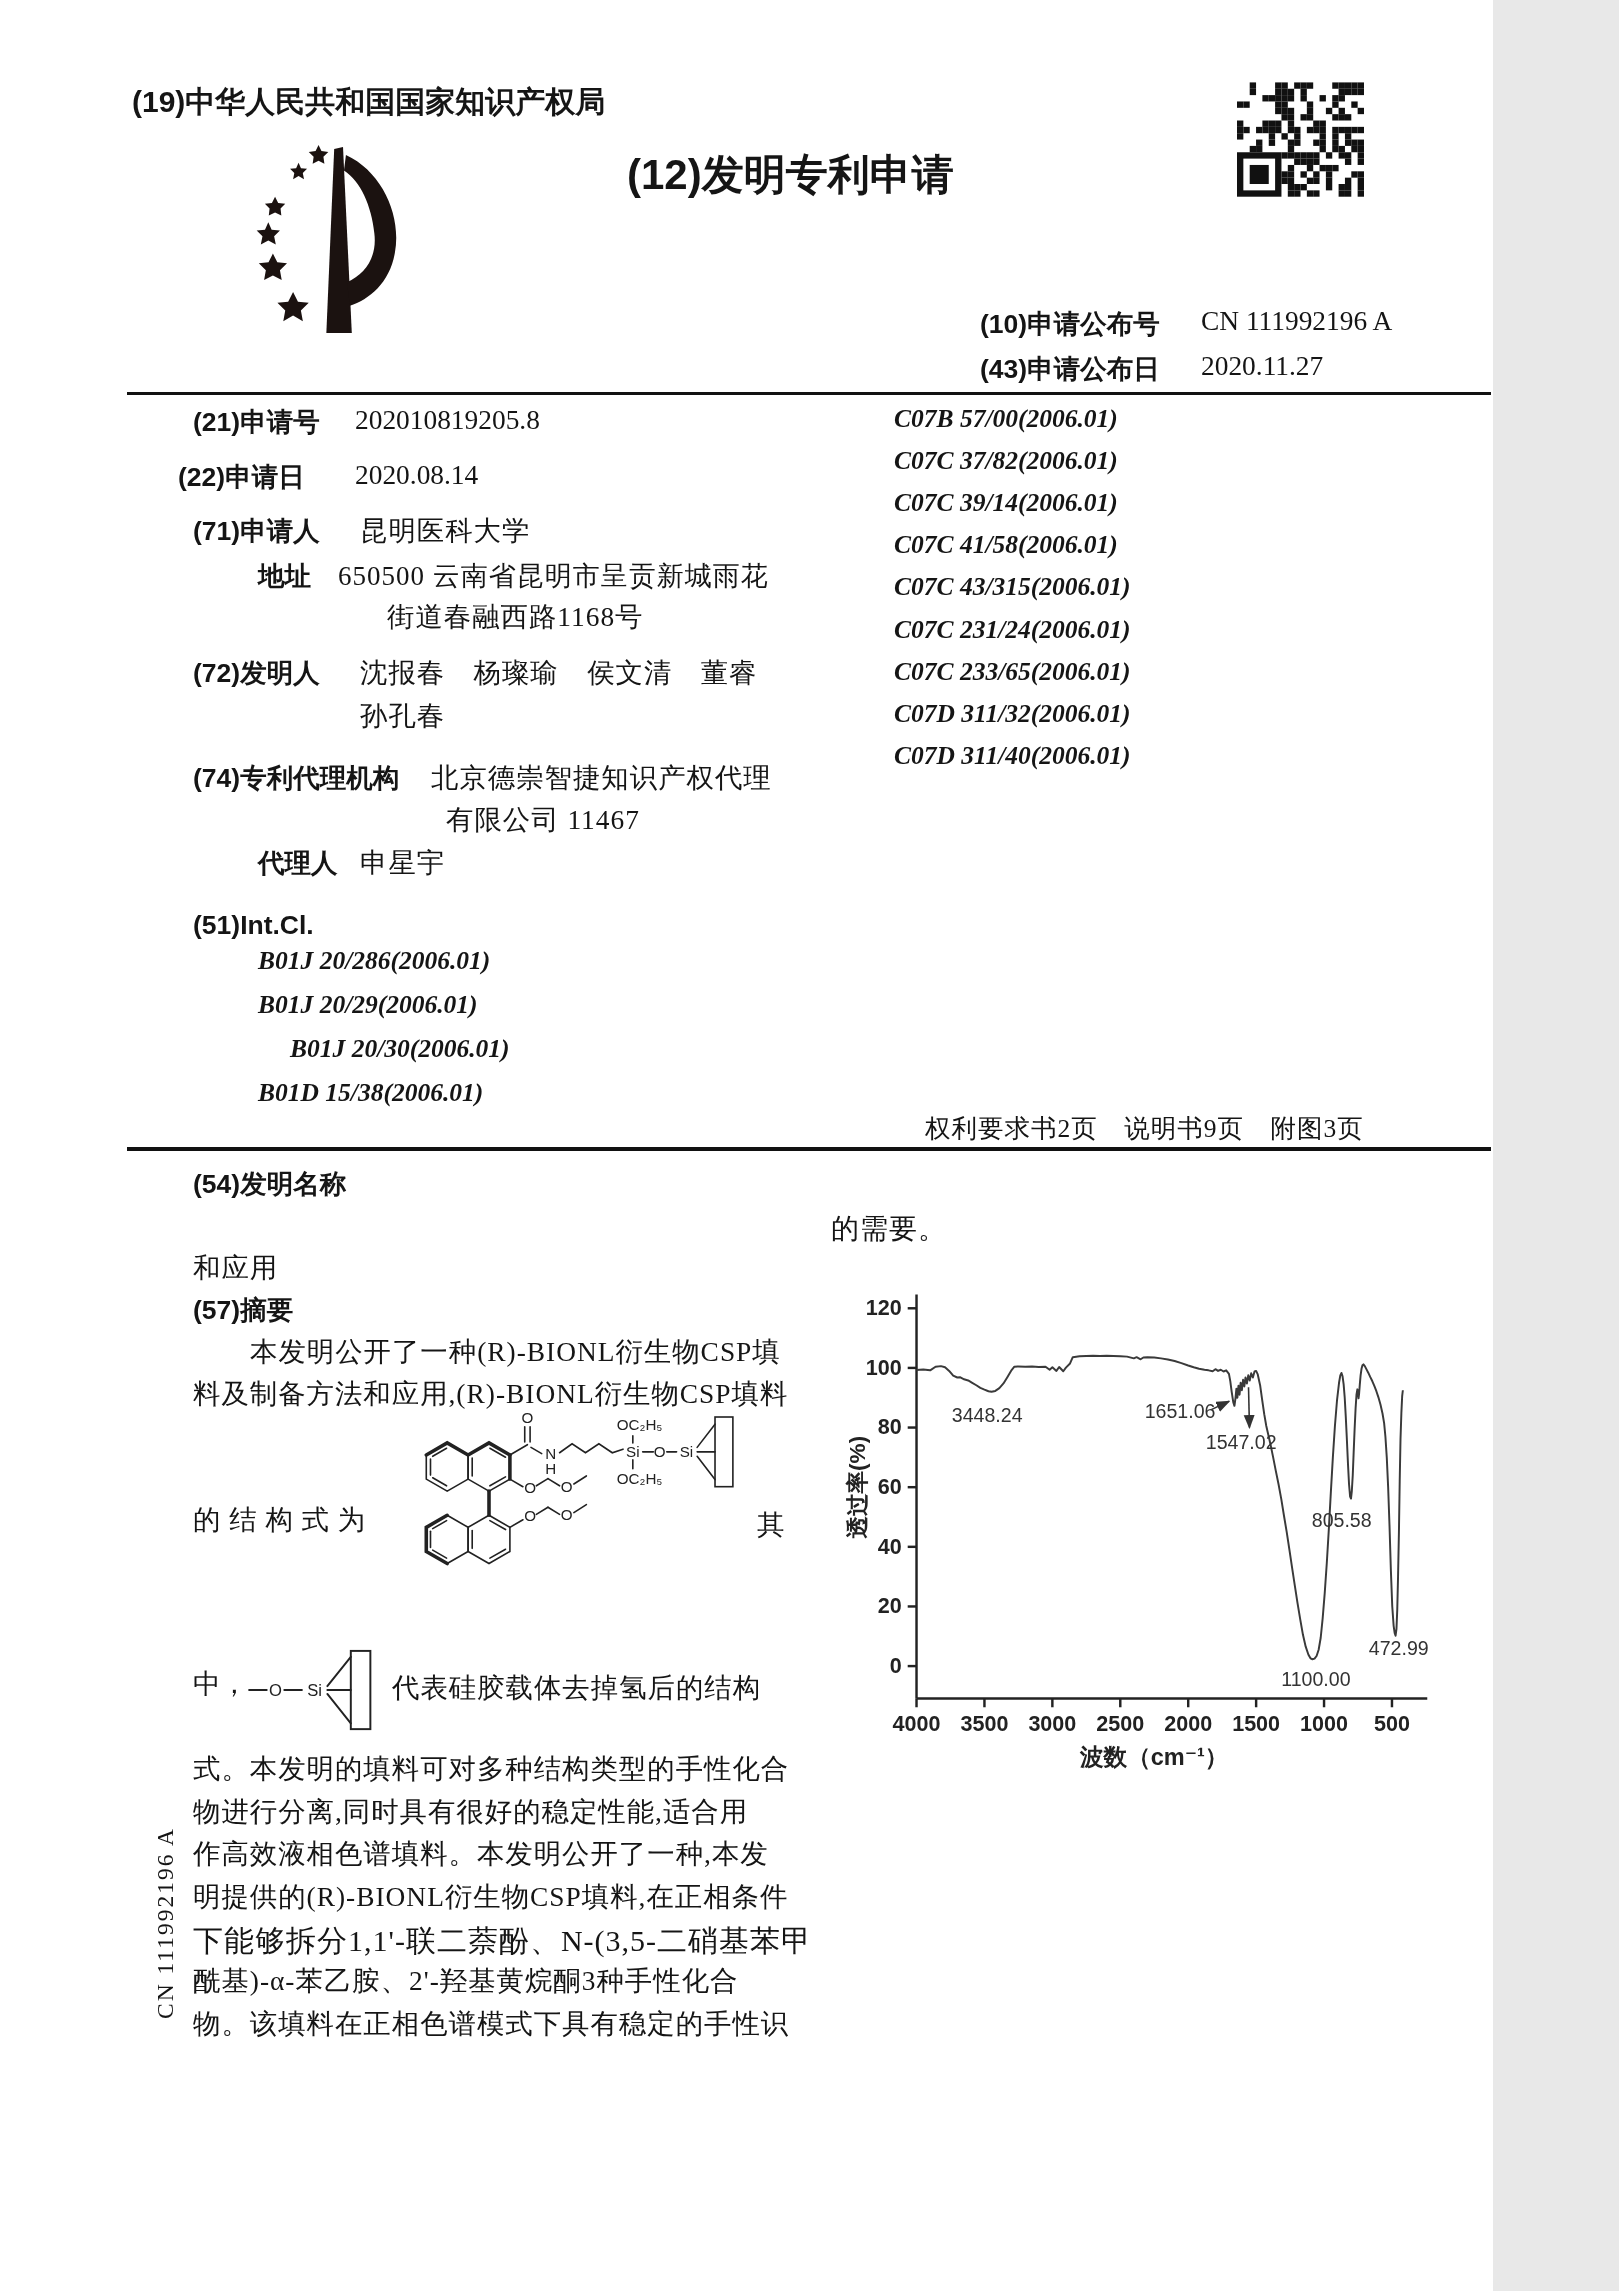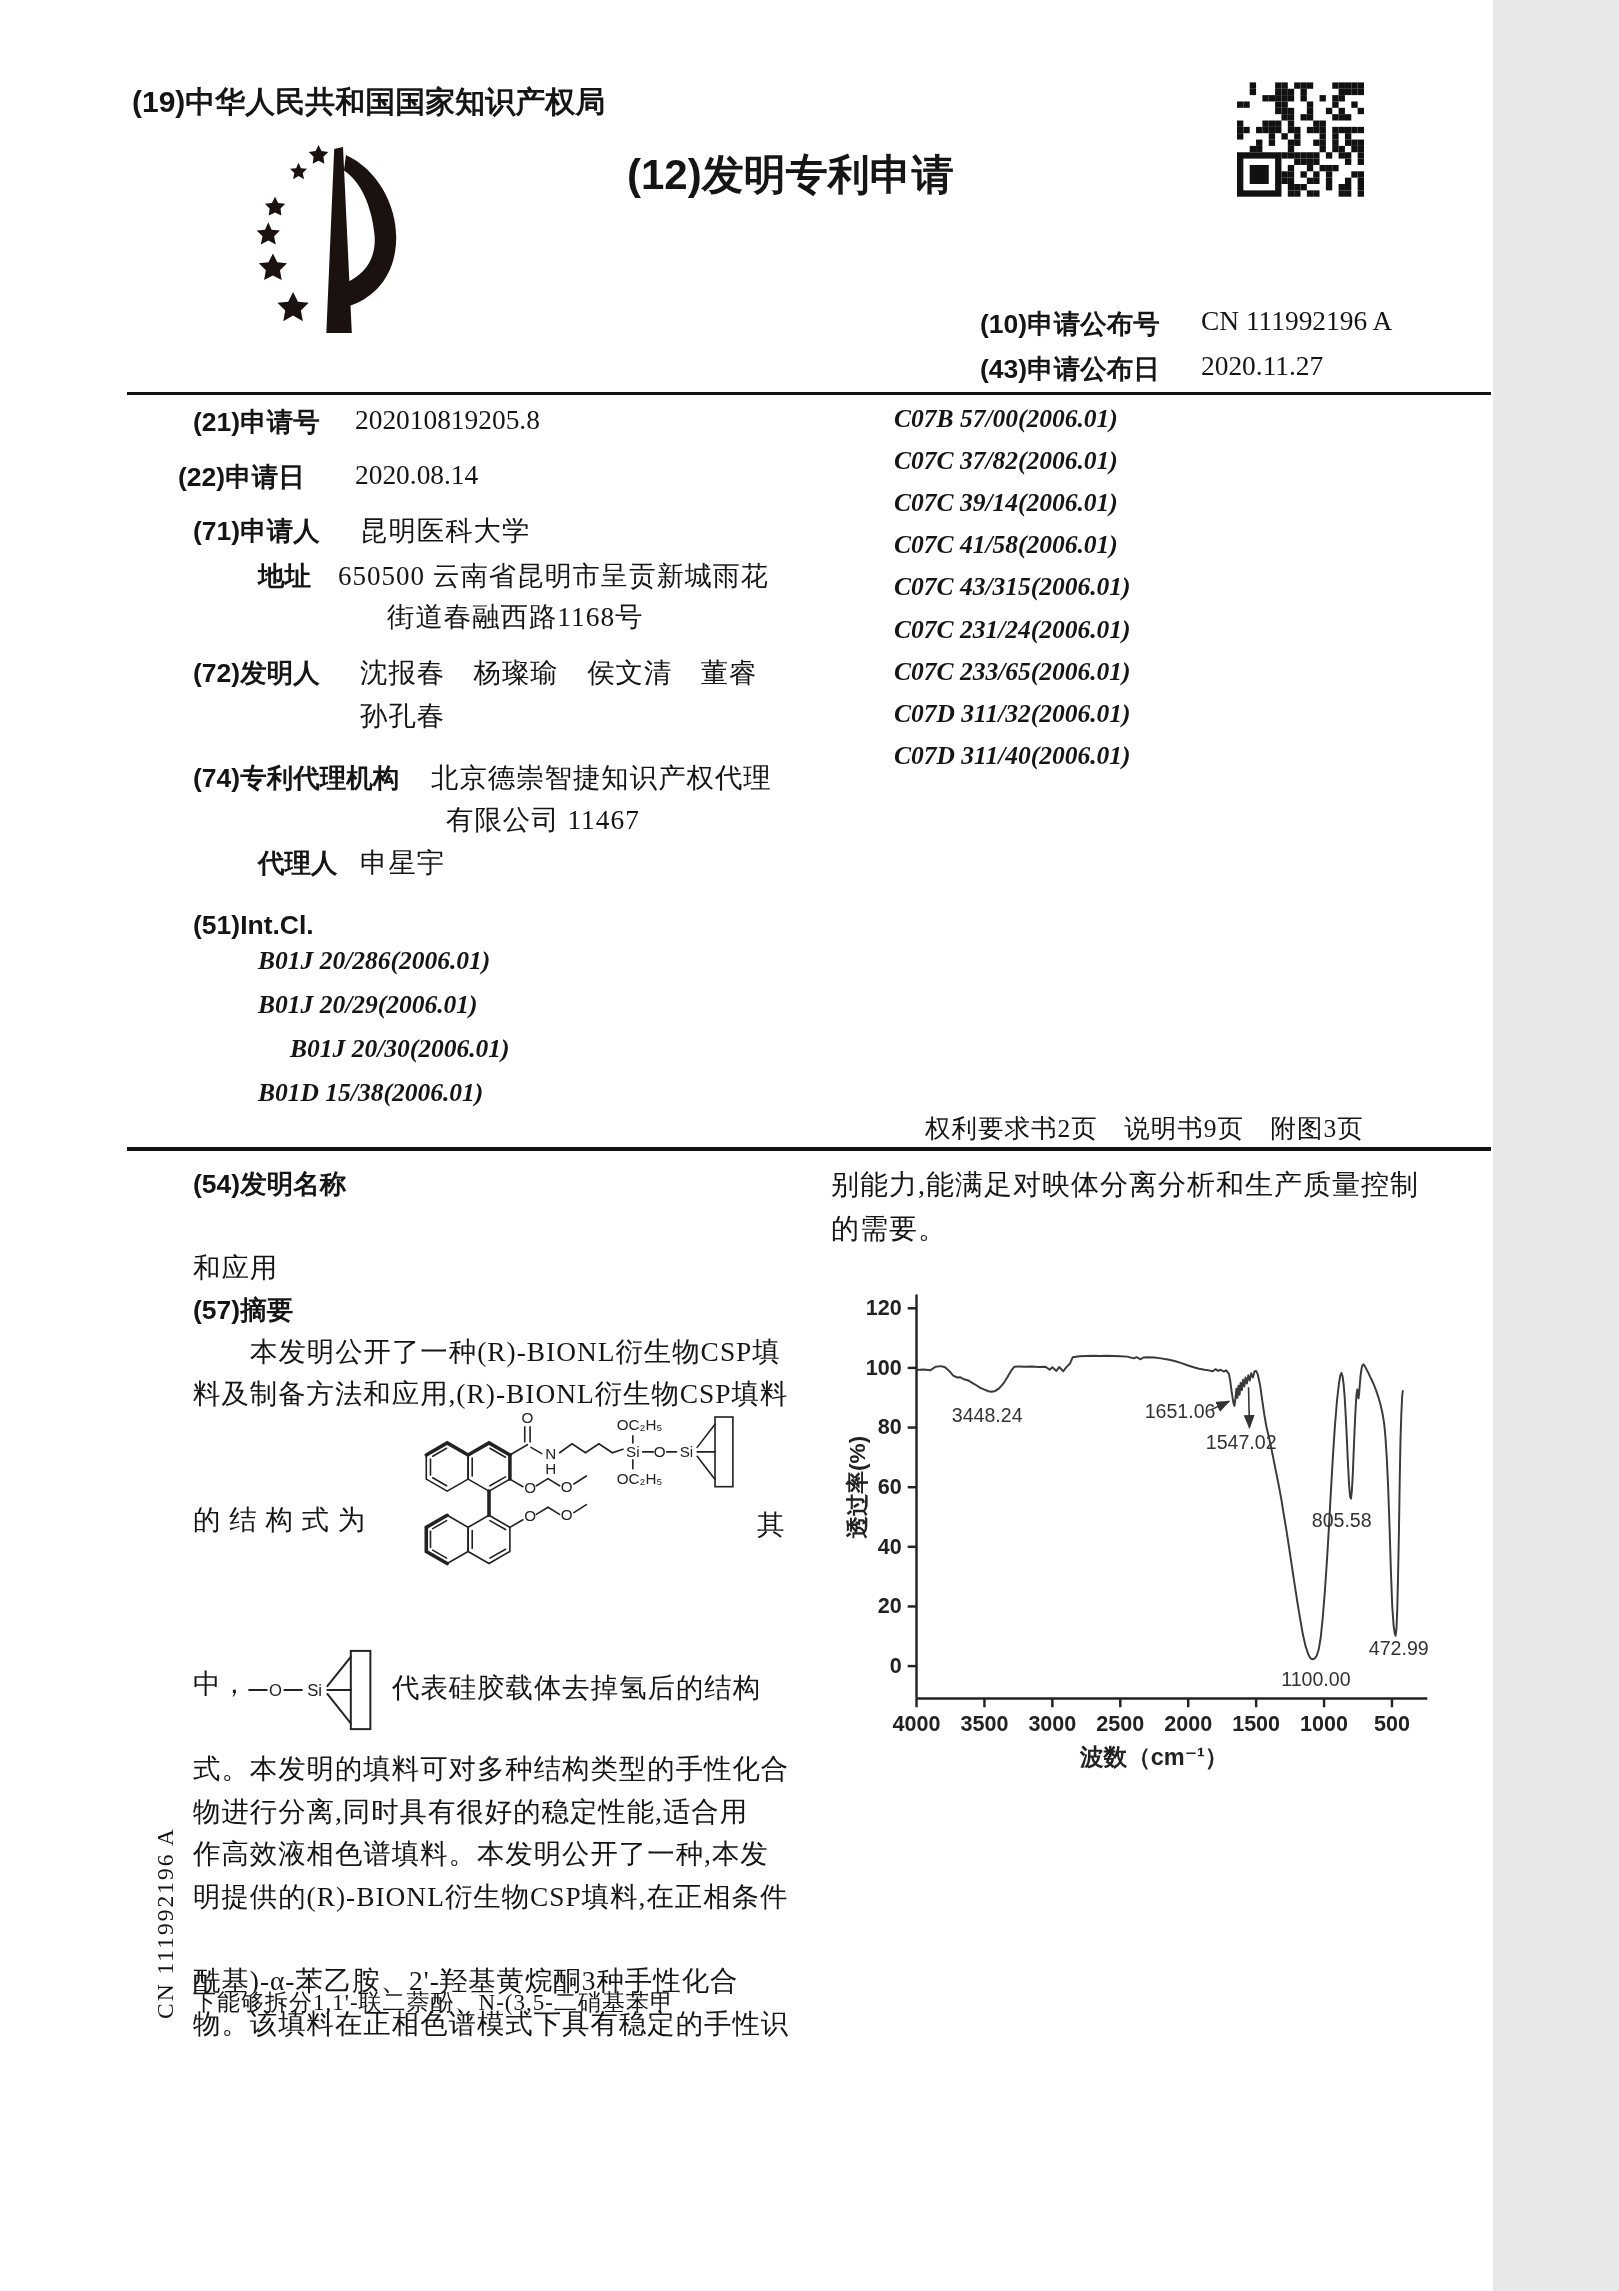--- a/index.html
+++ b/index.html
@@ -338,25 +338,24 @@
       <text x="29" y="50">O</text>
       <text x="69" y="50">Si</text>
     </g>
   </svg>
   <div class="abs serif cjk" style="left:392px;top:1670px;font-size:27.4px;">代表硅胶载体去掉氢后的结构</div>
 
   <div class="abs serif cjk" style="left:193px;top:1751px;font-size:27.4px;">式。本发明的填料可对多种结构类型的手性化合</div>
   <div class="abs serif cjk" style="left:193px;top:1794px;font-size:27.4px;">物进行分离,同时具有很好的稳定性能,适合用</div>
   <div class="abs serif cjk" style="left:193px;top:1836px;font-size:27.4px;">作高效液相色谱填料。本发明公开了一种,本发</div>
   <div class="abs serif cjk" style="left:193px;top:1879px;font-size:27.4px;">明提供的(R)-BIONL衍生物CSP填料,在正相条件</div>
-  <div class="abs serif cjk" style="left:193px;top:1987px;font-size:23px;">下能够拆分1,1'-联二萘酚、N-(3,5-二硝基苯甲</div>
+  <div class="abs serif cjk" style="left:193px;top:1921px;font-size:30px;">下能够拆分1,1'-联二萘酚、N-(3,5-二硝基苯甲</div>
   <div class="abs serif cjk" style="left:193px;top:1963px;font-size:27.4px;">酰基)-α-苯乙胺、2'-羟基黄烷酮3种手性化合</div>
   <div class="abs serif cjk" style="left:193px;top:2006px;font-size:27.4px;">物。该填料在正相色谱模式下具有稳定的手性识</div>
 
-  <div class="abs serif cjk" style="left:831px;top:1166px;font-size:28px;">别能力,能满足对映体分离分析和生产质量控制</div>
   <div class="abs serif cjk" style="left:831px;top:1210px;font-size:28px;">的需要。</div>
 
   <svg id="ir-chart" class="abs" style="left:843px;top:1269px;" width="647" height="505" viewBox="0 0 660 515">
       <defs>
         <marker id="arrh" markerWidth="9" markerHeight="8" refX="8" refY="3.5" orient="auto">
           <path d="M0,0 L9,3.5 L0,7 z" fill="#333"></path>
         </marker>
       </defs>
       <line x1="75" y1="26" x2="75" y2="438" stroke="#222" stroke-width="2.5"></line>
       <line x1="75" y1="438" x2="596" y2="438" stroke="#222" stroke-width="2.5"></line>

